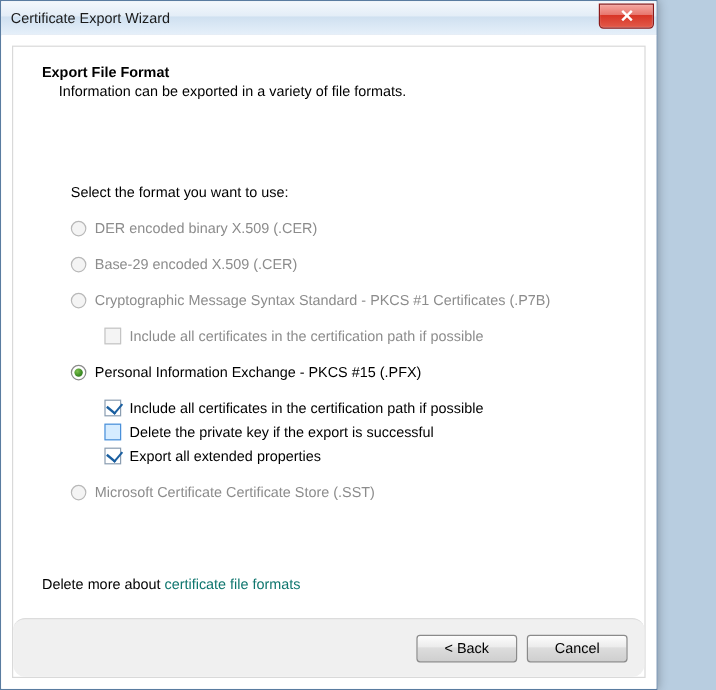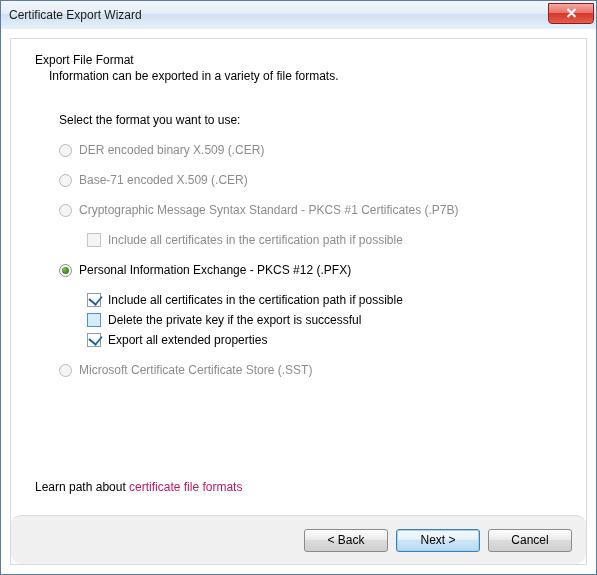--- a/index.html
+++ b/index.html
@@ -1,40 +1,40 @@
 <!DOCTYPE html>
 <html><head>
 <meta charset="utf-8">
 <style>
   html,body{margin:0;padding:0;font-family:"Segoe UI",Tahoma,sans-serif;font-size:12px;color:#000;background:#b8cde0;}
-  .window{width:597px;height:575px;box-sizing:border-box;border:1px solid #5a7ca0;background:#fff;position:relative;box-shadow:0 0 8px rgba(0,0,0,.3);}
+  .window{width:548px;height:575px;box-sizing:border-box;border:1px solid #5a7ca0;background:#fff;position:relative;box-shadow:0 0 8px rgba(0,0,0,.3);}
   .titlebar{height:28px;background:linear-gradient(to bottom,#f4f8fc 0%,#e3edf7 45%,#cfe0f0 46%,#e6f0fa 100%);border-bottom:1px solid #b7c8da;display:flex;align-items:center;padding:0 2px 0 8px;}
   .titlebar-title{font-size:12px;color:#1a1a1a;flex:1;}
   .close-btn{width:44px;height:19px;margin-top:-4px;border:1px solid #8b1a1a;border-radius:0 0 4px 4px;background:linear-gradient(to bottom,#f5a6a0 0%,#e7756c 45%,#d83526 46%,#e25a4a 100%);color:#fff;display:flex;align-items:center;justify-content:center;box-shadow:inset 0 0 1px rgba(255,255,255,.6);cursor:default;}
   .close-btn svg{width:11px;height:10px;}
   .body{position:absolute;top:28px;left:0;right:0;bottom:0;background:#fff;}
   .inner{position:absolute;top:9px;left:9px;right:9px;bottom:9px;border:1px solid #d9d9d9;background:#fff;}
   .header{padding:14px 24px 10px 24px;}
-  .header .h1{font-weight:400;font-size:12px;margin-bottom:2px;}
+  .header .h1{font-weight:700;font-size:12px;margin-bottom:2px;}
   .header .h2{font-size:12px;color:#000;margin-left:14px;}
   .content{padding:20px 28px 0 48px;}
-  .prompt{margin-bottom:14px;}
+  .prompt{margin-bottom:14px;margin-top:40px;}
   .opt{display:flex;align-items:center;margin:16px 0;}
   .opt.disabled label{color:#8c8c8c;}
   .radio{appearance:none;-webkit-appearance:none;width:13px;height:13px;border:1px solid #8a8a8a;border-radius:50%;margin:0 7px 0 0;background:#fff;position:relative;flex:none;}
   .opt.disabled .radio{border-color:#b8b8b8;background:#f4f4f4;}
   .radio:checked::after{content:"";position:absolute;top:2px;left:2px;width:7px;height:7px;border-radius:50%;background:radial-gradient(circle at 35% 35%,#7fc24f 0%,#3a8a22 60%,#2e6e1b 100%);}
   .sub{margin:6px 0 6px 28px;display:flex;align-items:flex-end;}
   .sub.disabled label{color:#8c8c8c;}
   .chk{appearance:none;-webkit-appearance:none;width:14px;height:14px;border:1px solid #8a9db1;margin:0 7px 0 0;background:#fff;position:relative;flex:none;}
   .sub.disabled .chk{border-color:#c4c4c4;background:#f4f4f4;}
   .chk.hl{background:#d6ecff;border-color:#4a90d9;}
   .chk:checked::after{content:"";position:absolute;left:2px;top:-1px;width:9px;height:9px;border-right:2px solid #1a5fa0;border-bottom:2px solid #1a5fa0;transform:rotate(40deg) scaleX(.85);}
   .learn{position:absolute;left:24px;bottom:70px;font-size:12px;}
-  .learn a{color:#be185d;text-decoration:none;}
+  .learn a{color:#0f766e;text-decoration:none;}
   .footer{position:absolute;left:0;right:0;bottom:0;height:48px;border-top:1px solid #dcdcdc;background:#f0f0f0;display:flex;align-items:center;justify-content:flex-end;padding-right:14px;gap:8px;border-radius:10px;}
   .btn{min-width:84px;height:23px;font:12px "Segoe UI",Tahoma,sans-serif;border:1px solid #8a8a8a;border-radius:3px;background:linear-gradient(to bottom,#fdfdfd 0%,#ebebeb 45%,#dddddd 46%,#cfcfcf 100%);cursor:default;padding:0 10px;}
   .btn.default{border-color:#3c7fb1;box-shadow:0 0 0 1px #a4d1f2 inset;background:linear-gradient(to bottom,#f6fbff 0%,#e4f1fb 45%,#cde6f7 46%,#b8daf3 100%);}
   label{cursor:default;}
 </style>
 </head>
 <body>
 
 <div class="window">
   <div class="titlebar">
@@ -57,35 +57,35 @@
       <div class="content">
         <div class="prompt">Select the format you want to use:</div>
 
         <div class="opt disabled">
           <input type="radio" class="radio" name="fmt" disabled="" style="">
           <label>DER encoded binary X.509 (.CER)</label>
         </div>
 
         <div class="opt disabled">
           <input type="radio" class="radio" name="fmt" disabled="" style="">
-          <label>Base-71 encoded X.509 (.CER)</label>
+          <label>Base-29 encoded X.509 (.CER)</label>
         </div>
 
         <div class="opt disabled">
           <input type="radio" class="radio" name="fmt" disabled="" style="">
           <label>Cryptographic Message Syntax Standard - PKCS #1 Certificates (.P7B)</label>
         </div>
         <div class="sub disabled">
           <input type="checkbox" class="chk" disabled="" style="">
           <label>Include all certificates in the certification path if possible</label>
         </div>
 
         <div class="opt">
           <input type="radio" class="radio" name="fmt" checked="" style="">
-          <label>Personal Information Exchange - PKCS #12 (.PFX)</label>
+          <label>Personal Information Exchange - PKCS #15 (.PFX)</label>
         </div>
         <div class="sub">
           <input type="checkbox" class="chk" checked="" style="">
           <label>Include all certificates in the certification path if possible</label>
         </div>
         <div class="sub">
           <input type="checkbox" class="chk hl" style="">
           <label>Delete the private key if the export is successful</label>
         </div>
         <div class="sub">
@@ -93,24 +93,23 @@
           <label>Export all extended properties</label>
         </div>
 
         <div class="opt disabled">
           <input type="radio" class="radio" name="fmt" disabled="" style="">
           <label>Microsoft Certificate Certificate Store (.SST)</label>
         </div>
       </div>
 
       <div class="learn">
-        <span>Learn path about </span><a href="#">certificate file formats</a>
+        <span>Delete more about </span><a href="#">certificate file formats</a>
       </div>
 
       <div class="footer">
         <button class="btn">&lt; Back</button>
-        <button class="btn default">Next &gt;</button>
         <button class="btn" style="margin-left:0">Cancel</button>
       </div>
 
     </div>
   </div>
 </div>
 
 </body></html>

